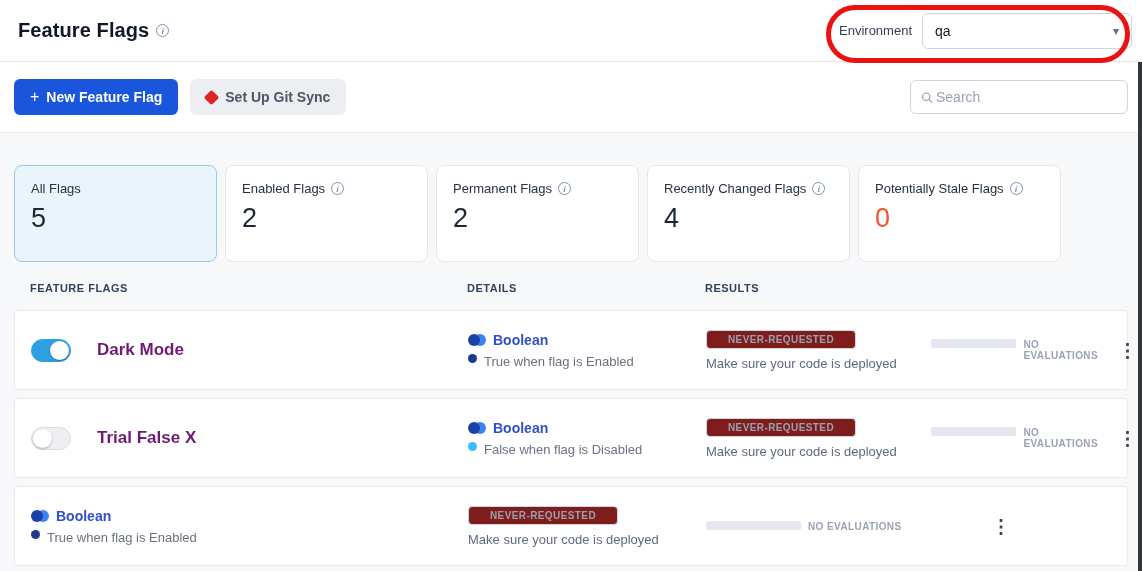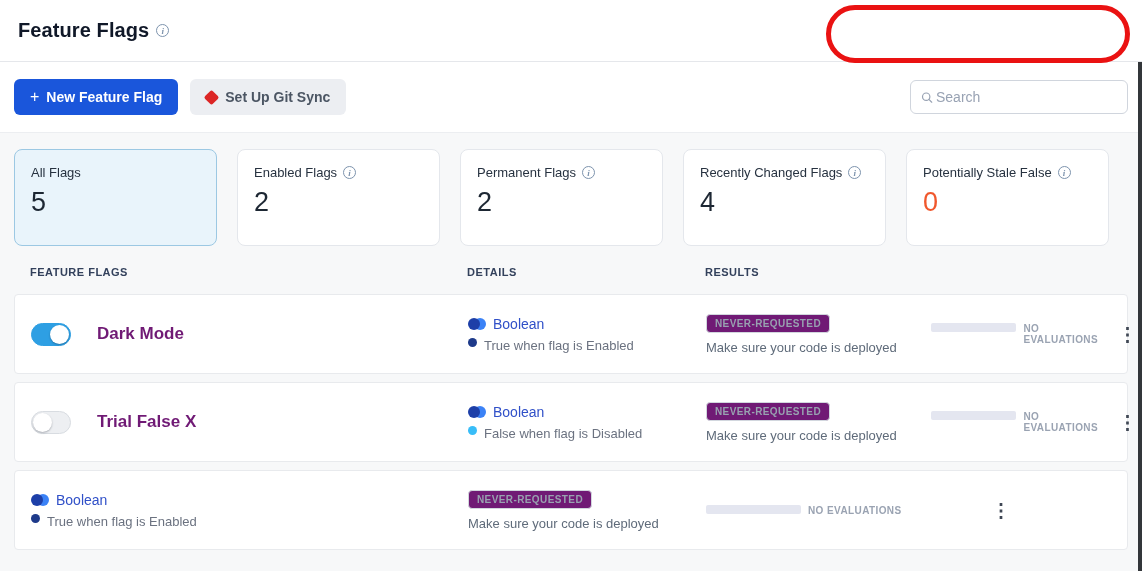--- a/index.html
+++ b/index.html
@@ -37,21 +37,21 @@
   .search-box { width:218px; height:34px; border:1px solid #d0d5dd; border-radius:6px; background:#fff;
                 display:flex; align-items:center; gap:3px; padding:0 10px; }
   .search-box input { border:none; outline:none; flex:1; font-size:14px; color:#101828; background:transparent;
                       font-family:"Liberation Sans", sans-serif; }
   .search-box input::placeholder { color:#98a2b3; }
 
   
   .content { background:#f7f8f9; border-top:1px solid #eceef1; height:439px; padding:16px 14px 0 14px; }
 
   
-  .stats { display:flex; gap:20px; }
+  .stats { display:flex; gap:8px;margin-top:16px; }
   .stat-card { width:203px; height:97px; background:#fff; border:1px solid #e4e7ec; border-radius:8px;
                padding:15px 16px; cursor:pointer; }
   .stat-card.selected { background:#e9f4fb; border-color:#9cc8e3; }
   .stat-label-row { display:flex; align-items:center; gap:6px; }
   .stat-label { font-size:13px; color:#273240; font-weight:500; }
   .stat-value { font-size:27px; color:#1d2733; margin-top:7px; font-weight:400; }
 
   
   .tgrid { display:grid; grid-template-columns:437px 238px 225px 1fr 40px; align-items:center; padding:0 16px; }
   .table-head { height:44px; margin-top:4px; }
@@ -68,28 +68,28 @@
   .toggle::after { content:""; position:absolute; top:1px; left:1px; width:19px; height:19px; border-radius:50%;
                    background:#fff; box-shadow:0 1px 2px rgba(16,24,40,.3); }
   .toggle.on { background:#2e9fe3; border-color:#2e9fe3; }
   .toggle.on::after { left:auto; right:1px; }
 
   .details-cell { display:flex; flex-direction:column; gap:6px; }
   .type-line { display:flex; align-items:center; gap:7px; }
   .bool-icon { display:flex; align-items:center; }
   .bool-icon .c1 { width:12px; height:12px; border-radius:50%; background:#1d3fa8; z-index:1; }
   .bool-icon .c2 { width:12px; height:12px; border-radius:50%; background:#3b82f6; margin-left:-6px; }
-  .type-label { font-size:14px; font-weight:400; color:#3050c8; }
+  .type-label { font-size:14px; font-weight:700; color:#3050c8; }
   .rule-line { display:flex; align-items:flex-start; gap:7px; }
   .rule-dot { width:9px; height:9px; border-radius:50%; background:#1e3a8a; flex:none; }
   .rule-text { font-size:13px; color:#6b7280; }
 
   .status-cell { display:flex; flex-direction:column; align-items:flex-start; gap:7px; }
   .badge { font-size:10px; font-weight:600; letter-spacing:.4px; color:#98a1b0; border:1px solid #d2d7de;
-           background:#701a75; border-radius:4px; padding:3px 8px; }
+           background:#7f1d1d; border-radius:4px; padding:3px 21px; }
   .status-text { font-size:13px; color:#5f6b7a; }
 
   .results-cell { display:flex; gap:7px; }
   .result-bar { width:95px; height:9px; border-radius:2px; background:#e4e6f0; }
   .result-text { font-size:10px; font-weight:600; letter-spacing:.4px; color:#9aa3b2; }
 
   .kebab { font-size:19px; font-weight:700; color:#3f4754; cursor:pointer; text-align:center; line-height:1;
            padding:4px 0; user-select:none; }
 
   
@@ -101,20 +101,27 @@
 </style>
 </head>
 <body>
 
 <div class="page">
 
   <div class="header">
     <div class="title-wrap">
       <span class="page-title">Feature Flags</span>
       <span class="info-icon">i</span>
+    </div>
+    <div class="env-wrap">
+      <span class="env-label">Environment</span>
+      <div class="env-select">
+        <span class="env-value">qa</span>
+        <span class="chev">▾</span>
+      </div>
     </div>
   </div>
 
   <div class="toolbar">
     <button class="btn-primary">
       <span class="btn-plus">+</span>
       <span>New Feature Flag</span>
     </button>
     <button class="btn-secondary">
       <span class="git-icon"></span>
@@ -155,21 +162,21 @@
       </div>
       <div class="stat-card">
         <div class="stat-label-row">
           <span class="stat-label">Recently Changed Flags</span>
           <span class="info-icon">i</span>
         </div>
         <div class="stat-value">4</div>
       </div>
       <div class="stat-card">
         <div class="stat-label-row">
-          <span class="stat-label">Potentially Stale False</span>
+          <span class="stat-label">Potentially Stale Flags</span>
           <span class="info-icon">i</span>
         </div>
         <div class="stat-value" style="color: rgb(240, 87, 44);">0</div>
       </div>
     </div>
 
     <div class="tgrid table-head">
       <span class="col-h">FEATURE FLAGS</span>
       <span class="col-h">DETAILS</span>
       <span class="col-h">RESULTS</span>

